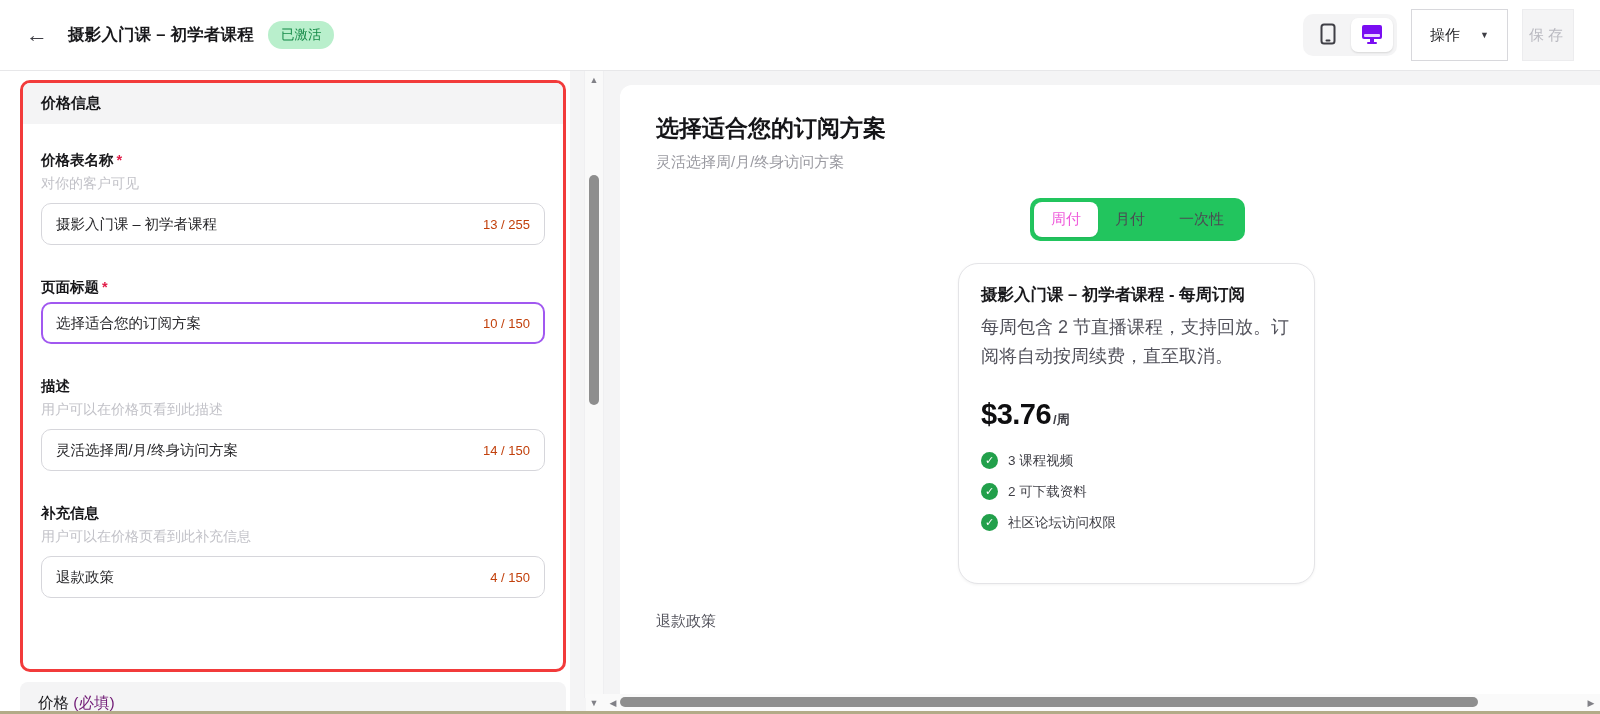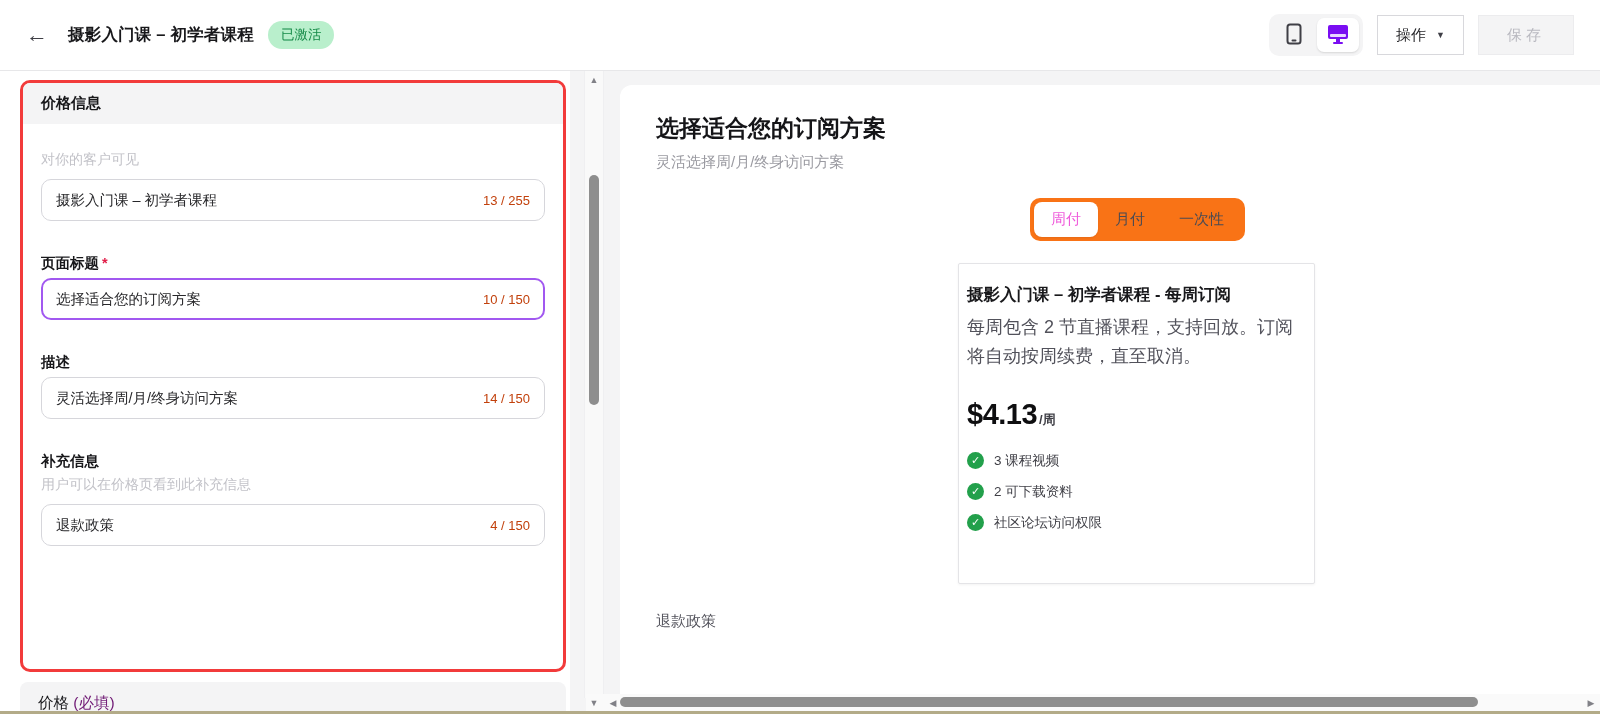--- a/index.html
+++ b/index.html
@@ -28,28 +28,28 @@
   .device-toggle {
     background:#f4f4f5; border-radius:10px; padding:4px; display:flex; gap:2px;
   }
   .device-btn {
     width:42px; height:34px; display:flex; align-items:center; justify-content:center;
     border-radius:7px; border:none; background:transparent; cursor:pointer;
   }
   .device-btn.active { background:#fff; box-shadow:0 1px 2px rgba(0,0,0,.12); }
   .btn {
     font-family:inherit; font-size:15px; cursor:pointer;
-    border-radius:0; padding:0 18px; height:40px;
-    display:flex; align-items:center; gap:10px;
+    border-radius:0; padding:0 18px; height:52px;
+    display:flex; align-items:center; gap:20px;
   }
   .btn-actions { background:#fff; border:1px solid #d8d8dc; color:#27272a; }
   .btn-actions .caret { font-size:9px; color:#3f3f46; }
   .btn-save {
     background:#f4f4f5; border:1px solid #ececee; color:#b9b9c0;
-    letter-spacing:4px; padding:0 28px;
+    letter-spacing:4px; padding:0 6px;
   }
 
   
   .left-col {
     position:absolute; top:71px; left:0; width:570px; height:643px; background:#fff;
   }
   .pricing-section {
     position:absolute; left:20px; top:9px; width:546px; height:592px;
     border:3px solid #f23b3b; border-radius:10px; background:#fff; overflow:hidden;
   }
@@ -96,32 +96,32 @@
   }
   .preview-title {
     position:absolute; left:36px; top:28px;
     font-size:23px; font-weight:800; color:#151518;
   }
   .preview-subtitle {
     position:absolute; left:36px; top:68px; font-size:15px; color:#9a9aa1;
   }
   .tab-group {
     position:absolute; left:410px; top:113px;
-    background:#f97316; border-radius:10px; padding:4px; display:flex;
+    background:#22c55e; border-radius:10px; padding:4px; display:flex;
   }
   .tab {
     padding:8px 17px; font-size:15px; color:#4b4b53; border-radius:8px;
     cursor:pointer; background:transparent; border:none; font-family:inherit;
   }
   .tab.active { background:#fff; color:#ef5bdb; box-shadow:0 1px 2px rgba(0,0,0,.08); }
 
   .plan-card {
     position:absolute; left:338px; top:178px; width:357px; height:321px;
-    background:#fff; border:1px solid #e4e4e7; border-radius:2px;
-    box-shadow:0 1px 3px rgba(0,0,0,.05); padding:20px 8px;
+    background:#fff; border:1px solid #e4e4e7; border-radius:20px;
+    box-shadow:0 1px 3px rgba(0,0,0,.05); padding:20px 22px;
   }
   .plan-title { font-size:16.5px; font-weight:700; color:#18181b; }
   .plan-desc { margin-top:7px; font-size:18px; color:#52525b; line-height:1.6; }
   .plan-price-row { margin-top:27px; display:flex; align-items:baseline; }
   .plan-price { font-size:29px; font-weight:800; color:#0e0e10; letter-spacing:-.5px; }
   .plan-period { font-size:13px; font-weight:600; color:#3f3f46; margin-left:2px; }
   .cta-btn {
     margin-top:23px; width:100%; height:33px; border:none; border-radius:8px;
     background:#ef49f0; color:#fff; font-size:15px; font-family:inherit;
     display:flex; align-items:center; justify-content:center; cursor:pointer;
@@ -193,20 +193,23 @@
   </div>
 </div>
 
 <div class="left-col">
 
   <div class="pricing-section">
     <div class="section-bar">价格信息</div>
     <div class="section-body">
 
       <div class="field">
+        <div class="field-label">
+          <span>价格表名称</span><span class="req">*</span>
+        </div>
         <div class="field-hint">对你的客户可见</div>
         <div class="input-box">
           <span class="input-value">摄影入门课 – 初学者课程</span>
           <span class="input-counter">13 / 255</span>
         </div>
       </div>
 
       <div class="field">
         <div class="field-label">
           <span>页面标题</span><span class="req">*</span>
@@ -214,20 +217,21 @@
         <div class="input-box focused">
           <span class="input-value">选择适合您的订阅方案</span>
           <span class="input-counter">10 / 150</span>
         </div>
       </div>
 
       <div class="field">
         <div class="field-label">
           <span>描述</span>
         </div>
+        <div class="field-hint">用户可以在价格页看到此描述</div>
         <div class="input-box">
           <span class="input-value">灵活选择周/月/终身访问方案</span>
           <span class="input-counter">14 / 150</span>
         </div>
       </div>
 
       <div class="field">
         <div class="field-label">
           <span>补充信息</span>
         </div>
@@ -258,21 +262,21 @@
   <div class="tab-group">
     <button class="tab active">周付</button>
     <button class="tab">月付</button>
     <button class="tab">一次性</button>
   </div>
 
   <div class="plan-card">
     <div class="plan-title">摄影入门课 – 初学者课程 - 每周订阅</div>
     <div class="plan-desc">每周包含 2 节直播课程，支持回放。订阅将自动按周续费，直至取消。</div>
     <div class="plan-price-row">
-      <span class="plan-price">$4.13</span>
+      <span class="plan-price">$3.76</span>
       <span class="plan-period">/周</span>
     </div>
     <div class="feature-list">
       <div class="feature-row">
         <span class="check-circle">✓</span>
         <span class="feature-label">3 课程视频</span>
       </div>
       <div class="feature-row">
         <span class="check-circle">✓</span>
         <span class="feature-label">2 可下载资料</span>

